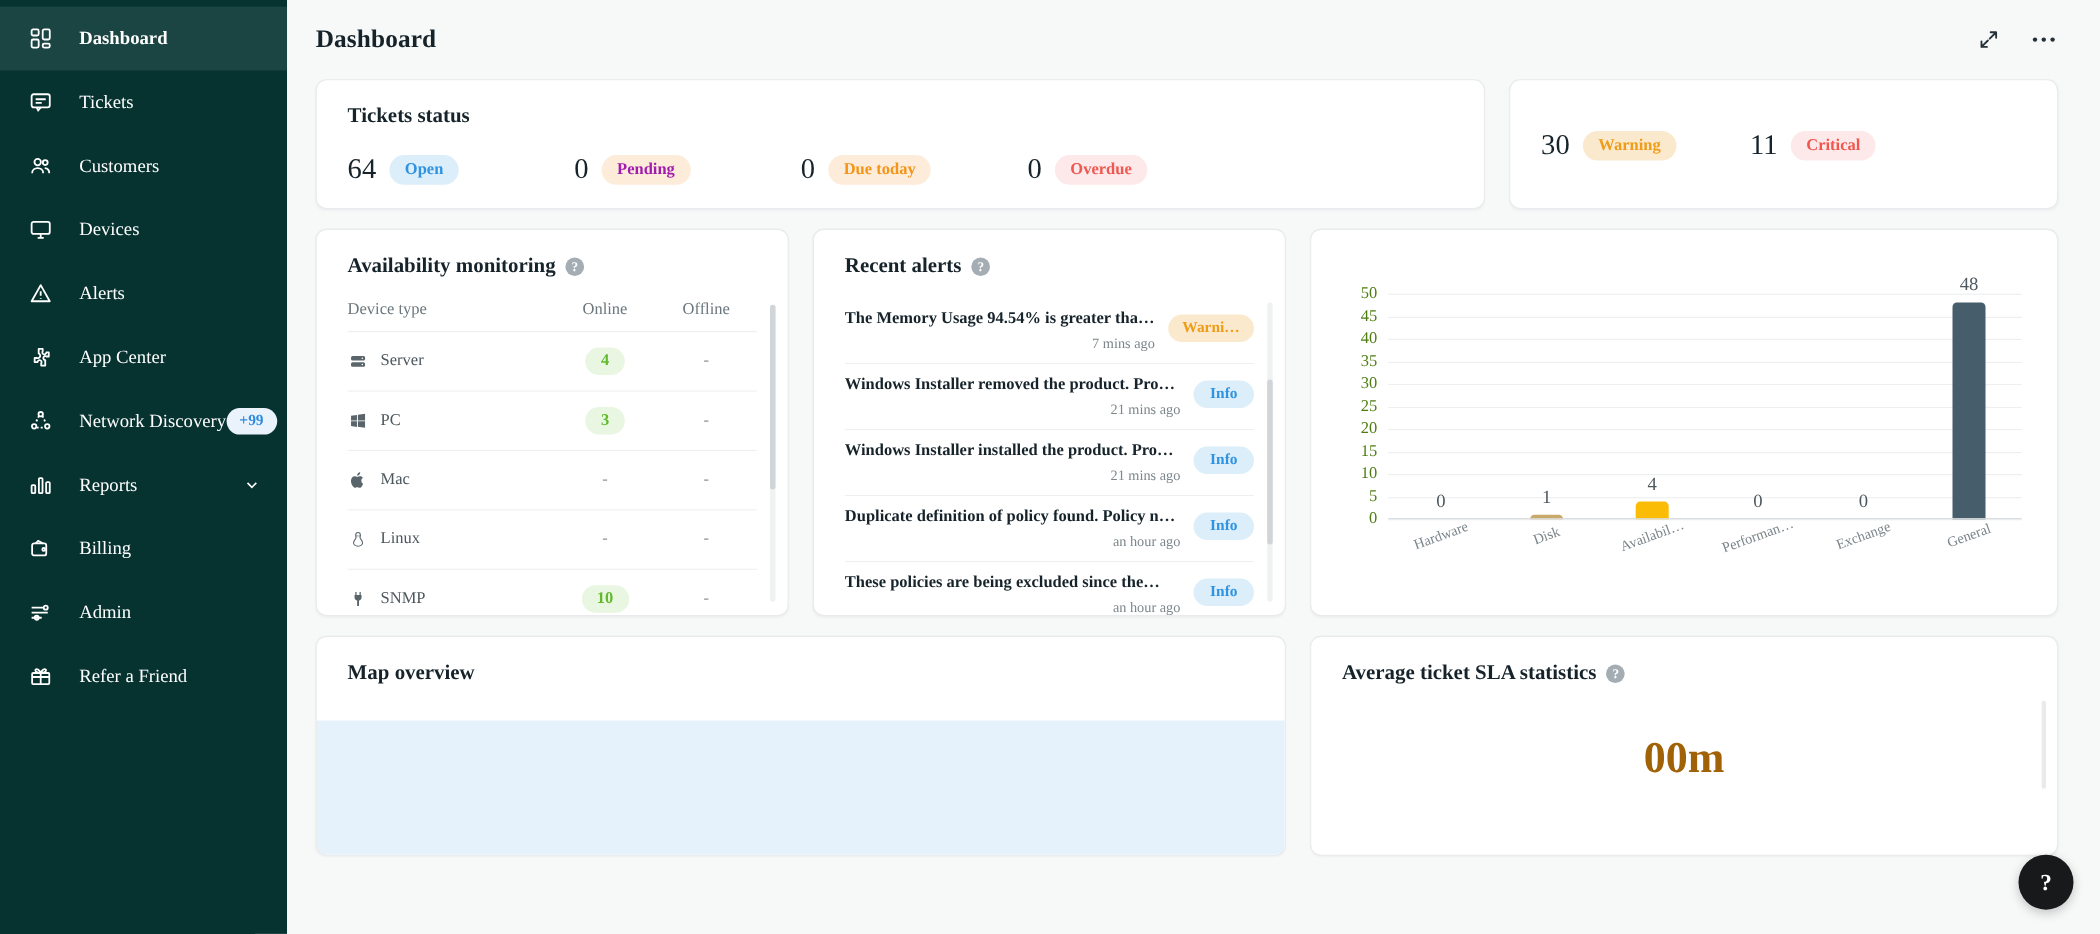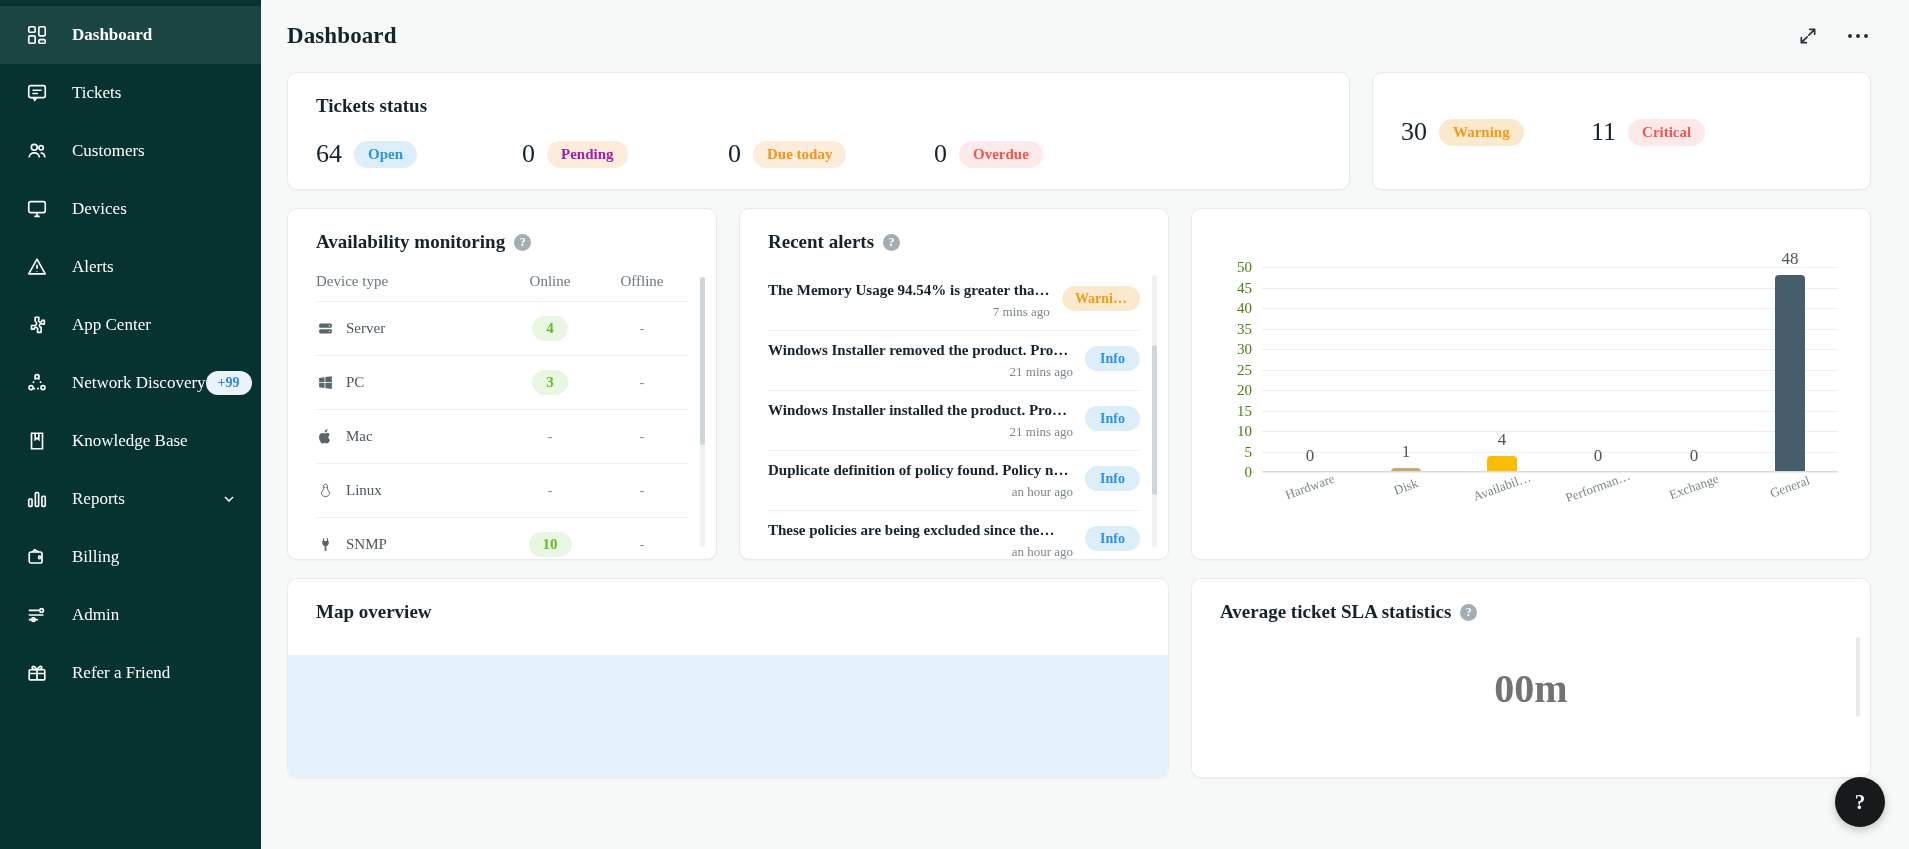--- a/index.html
+++ b/index.html
@@ -143,21 +143,21 @@
   .bar { width: 30px; border-radius: 4px 4px 0 0; cursor: pointer; }
   .bval { position: absolute; left: 0; right: 0; text-align: center; font-size: 17px; color: #4d585e; }
   .xlabels { position: absolute; left: 46px; right: 8px; top: 222px; display: flex; }
   .xlab { flex: 1; text-align: center; font-size: 13px; color: #7b858a; transform: rotate(-20deg); white-space: nowrap; }
 
   
   .row3 { display: flex; gap: 22px; margin-top: 18px; }
   .map-card { flex: 0 0 882px; height: 200px; padding: 22px 28px 0 28px; overflow: hidden; }
   .map-strip { position: absolute; left: 0; right: 0; top: 76px; bottom: 0; background: #e6f2fb; }
   .sla-card { flex: 1; height: 200px; padding: 22px 28px 0 28px; overflow: hidden; }
-  .sla-big { font-size: 40px; font-weight: bold; color: #737373; text-align: center; margin-top: 42px; }
+  .sla-big { font-size: 40px; font-weight: bold; color: #a16207; text-align: center; margin-top: 42px; }
   .sla-scroll { position: absolute; right: 10px; top: 58px; width: 4px; height: 80px; background: #e8eaeb; border-radius: 2px; }
 
   
   .fab {
     position: absolute; right: 24px; bottom: 22px;
     width: 50px; height: 50px; border-radius: 50%;
     background: #17191a; color: #ffffff;
     display: flex; align-items: center; justify-content: center;
     font-size: 21px; font-weight: bold; cursor: pointer;
     box-shadow: 0 3px 10px rgba(0,0,0,.22);
@@ -240,29 +240,20 @@
             <circle cx="12" cy="5" r="2.2"></circle>
             <circle cx="5.5" cy="17" r="2.2"></circle>
             <circle cx="18.5" cy="17" r="2.2"></circle>
             <path d="M10.3 6.6 7 13.5M13.7 6.6 17 13.5M8 18.2h8" stroke-dasharray="2 2"></path>
           </svg>
       </span>
       <span class="nav-label">Network Discovery</span>
       <span class="nav-badge">+99</span>
     </div>
 
-    <div class="nav-item">
-      <span class="nav-ico">
-        <svg viewBox="0 0 24 24" fill="none" stroke="currentColor" stroke-width="1.8">
-            <path d="M6 3.5h12v17H6z"></path>
-            <path d="M10 3.5v7l2-1.6 2 1.6v-7"></path>
-          </svg>
-      </span>
-      <span class="nav-label">Knowledge Base</span>
-    </div>
 
     <div class="nav-item">
       <span class="nav-ico">
         <svg viewBox="0 0 24 24" fill="none" stroke="currentColor" stroke-width="1.8">
             <rect x="3" y="12" width="3.6" height="8" rx="1"></rect>
             <rect x="10.2" y="5" width="3.6" height="15" rx="1"></rect>
             <rect x="17.4" y="9" width="3.6" height="11" rx="1"></rect>
           </svg>
       </span>
       <span class="nav-label">Reports</span>

